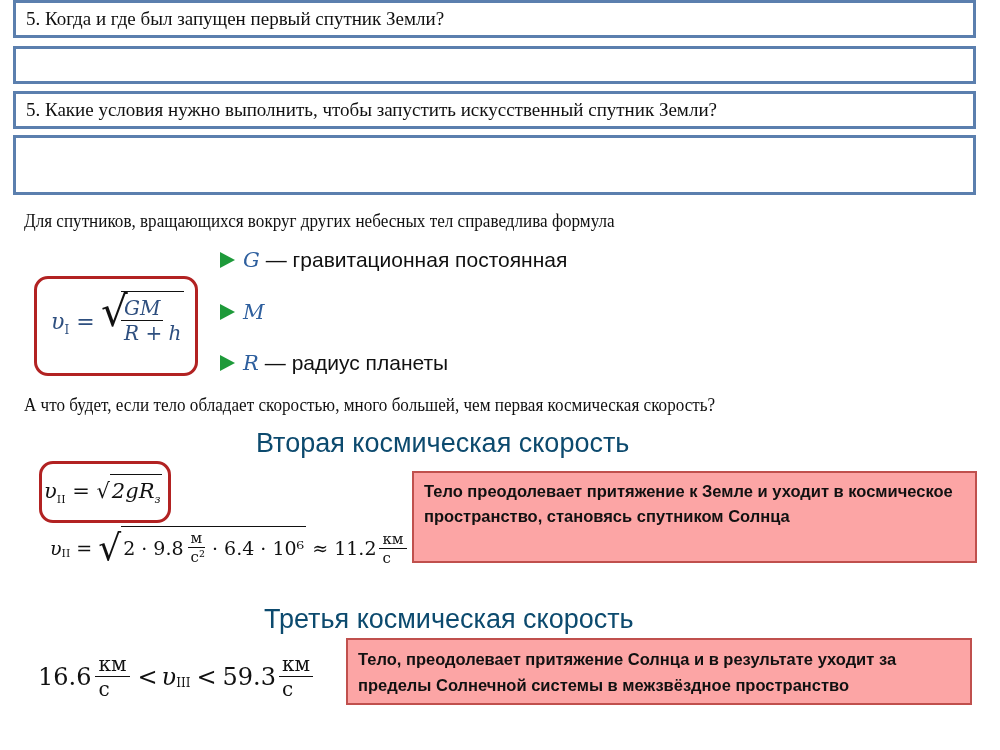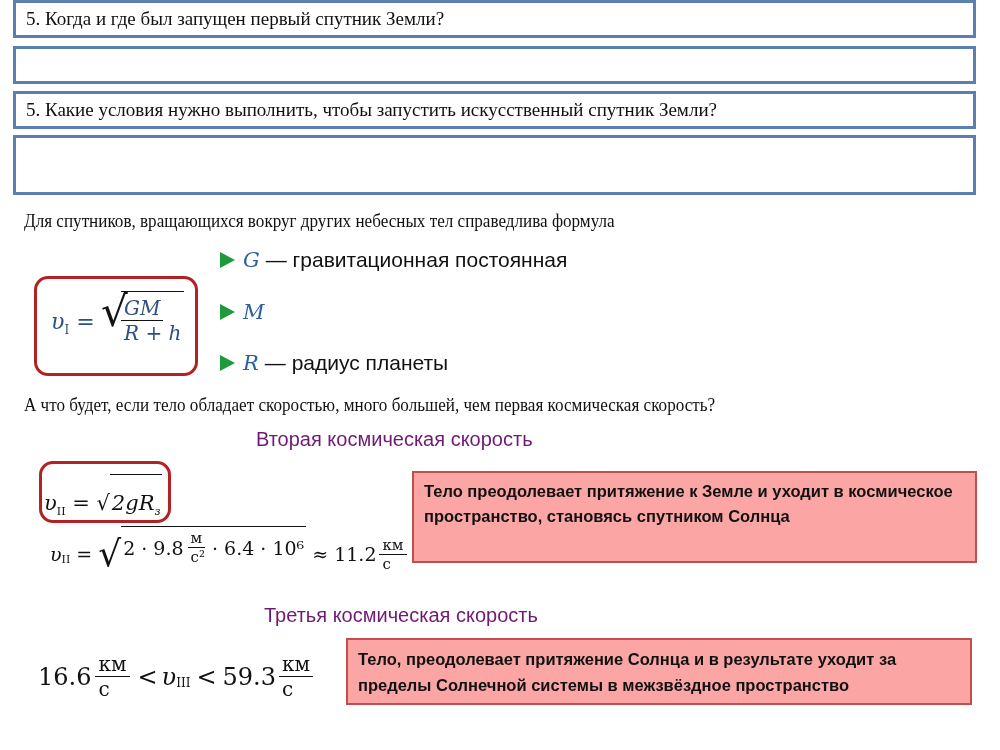--- a/index.html
+++ b/index.html
@@ -6,26 +6,26 @@
   body { width:1000px; height:750px; position:relative; overflow:hidden; font-family:"Liberation Serif", serif; color:#111; }
   .abs { position:absolute; }
   .qbox { position:absolute; left:13px; width:963px; border:3px solid #5b7fae; background:#fff; box-sizing:border-box; }
   .qtext { font-family:"Liberation Serif", serif; font-size:19px; padding:5px 10px; white-space:nowrap; }
   .serif-line { font-family:"Liberation Serif", serif; font-size:19px; white-space:nowrap; transform:scaleX(0.9); transform-origin:left; }
   .redbox { position:absolute; border:3px solid #b22222; border-radius:14px; box-sizing:border-box; }
   .math { font-family:"DejaVu Serif", serif; font-style:italic; }
   .bullet { position:absolute; left:220px; font-family:"Liberation Sans", sans-serif; font-size:21px; white-space:nowrap; display:flex; align-items:center; }
   .tri { width:0; height:0; border-top:8px solid transparent; border-bottom:8px solid transparent; border-left:15px solid #1e9a3a; margin-right:8px; }
   .var { font-family:"DejaVu Serif", serif; font-style:italic; color:#2e5f9e; margin-right:6px; }
-  .heading { position:absolute; font-family:"Liberation Sans", sans-serif; font-size:20px; color:#701a75; white-space:nowrap; }
+  .heading { position:absolute; font-family:"Liberation Sans", sans-serif; font-size:27px; color:#0c4a6e; white-space:nowrap; }
   .note { position:absolute; border:2px solid #c0504d; background:#fca5a5; box-sizing:border-box; font-family:"Liberation Sans", sans-serif; font-weight:bold; font-size:16.5px; line-height:25px; padding:6px 10px; color:#111; }
   .frac { display:inline-flex; flex-direction:column; align-items:flex-start; vertical-align:middle; }
   .frac .num { border-bottom:1.5px solid #111; padding:0 3px; }
   .frac .den { padding:0 3px; }
-  .sqrt { display:inline-block; border-top:1.5px solid #111; padding:16px 2px; }
+  .sqrt { display:inline-block; border-top:1.5px solid #111; padding:4px 2px; }
   .up { font-style:normal; }
 </style>
 </head>
 <body>
 
 <div class="qbox" style="top:0; height:38px;">
   <div class="qtext">5. Когда и где был запущен первый спутник Земли?</div>
 </div>
 <div class="qbox" style="top:46px; height:38px;">
   <div class="qtext"></div>

